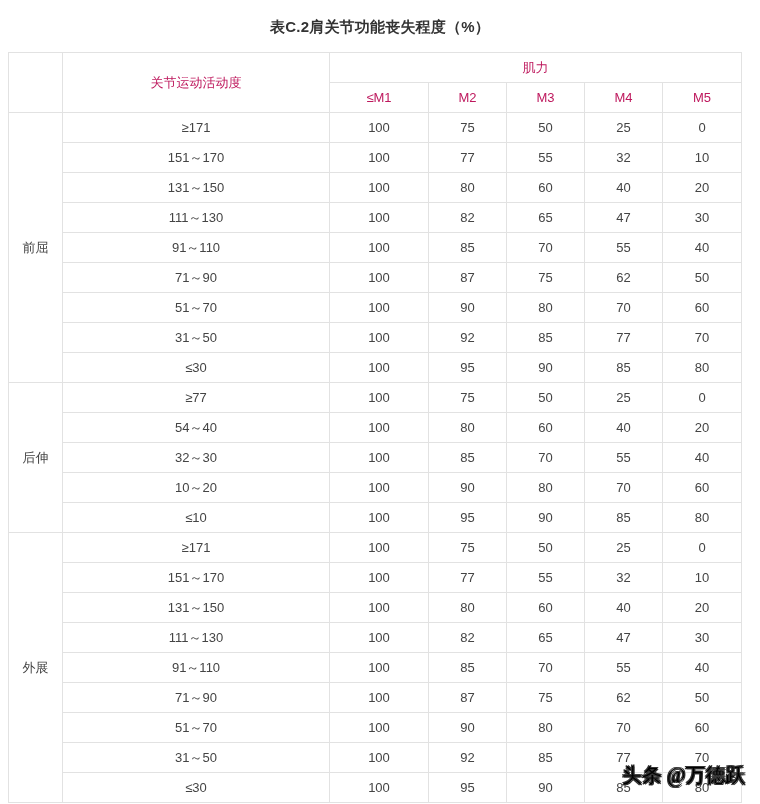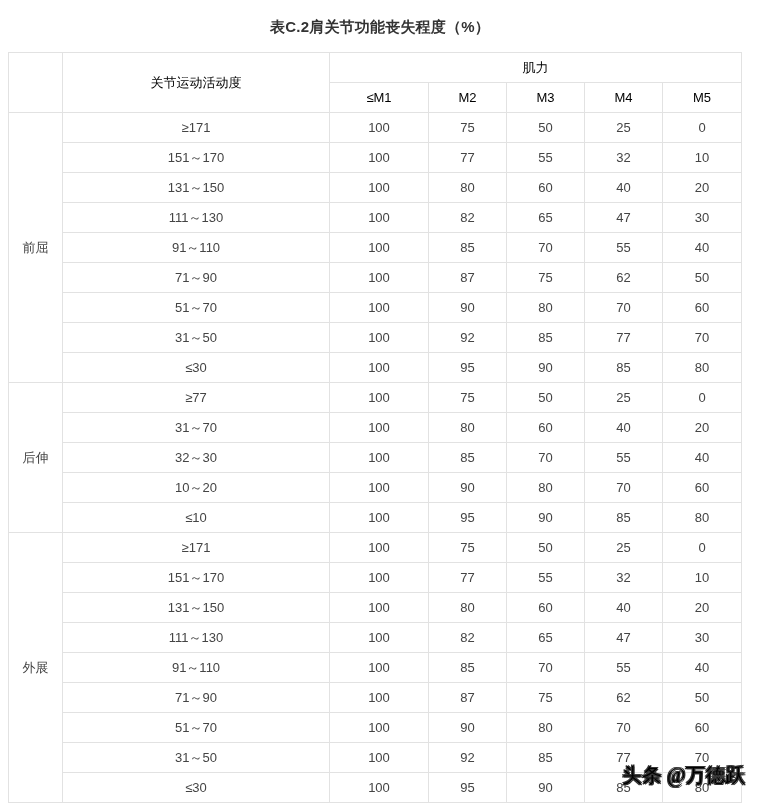--- a/index.html
+++ b/index.html
@@ -4,21 +4,21 @@
 <style>
   html, body { margin: 0; padding: 0; background: #ffffff; }
   body { width: 760px; height: 804px; position: relative; overflow: hidden;
          font-family: "Liberation Sans", "DejaVu Sans", sans-serif; color: #444; }
   .title { position: absolute; top: 18px; left: 0; width: 760px; text-align: center;
            font-size: 15px; font-weight: bold; color: #333; letter-spacing: 0.2px; }
   table { position: absolute; top: 52px; left: 8px; border-collapse: collapse;
           table-layout: fixed; width: 733px; }
   td, th { border: 1px solid #e2e2e2; text-align: center; vertical-align: middle;
            font-size: 13px; font-weight: normal; color: #444; padding: 0; height: 29px; }
-  th { color: #000000; }
+  th { color: #be185d; }
   col.c0 { width: 54px; } col.c1 { width: 267px; } col.c2 { width: 99px; }
   col.c3 { width: 78px; } col.c4 { width: 78px; } col.c5 { width: 78px; } col.c6 { width: 79px; }
   .watermark { position: absolute; left: 622px; top: 762px; font-size: 20px; color: #000000;
                font-family: Liberation Serif, serif;
                text-shadow: -1px -1px 0 #333, 1px -1px 0 #333, -1px 1px 0 #333, 1px 1px 0 #333; }
 </style>
 </head>
 <body>
 
 <div class="title">表C.2肩关节功能丧失程度（%）</div>
@@ -124,21 +124,21 @@
       <tr>
         <td rowspan="5">后伸</td>
         <td>≥77</td>
         <td>100</td>
         <td>75</td>
         <td>50</td>
         <td>25</td>
         <td>0</td>
       </tr>
       <tr>
-        <td>31～70</td>
+        <td>54～40</td>
         <td>100</td>
         <td>80</td>
         <td>60</td>
         <td>40</td>
         <td>20</td>
       </tr>
       <tr>
         <td>32～30</td>
         <td>100</td>
         <td>85</td>

